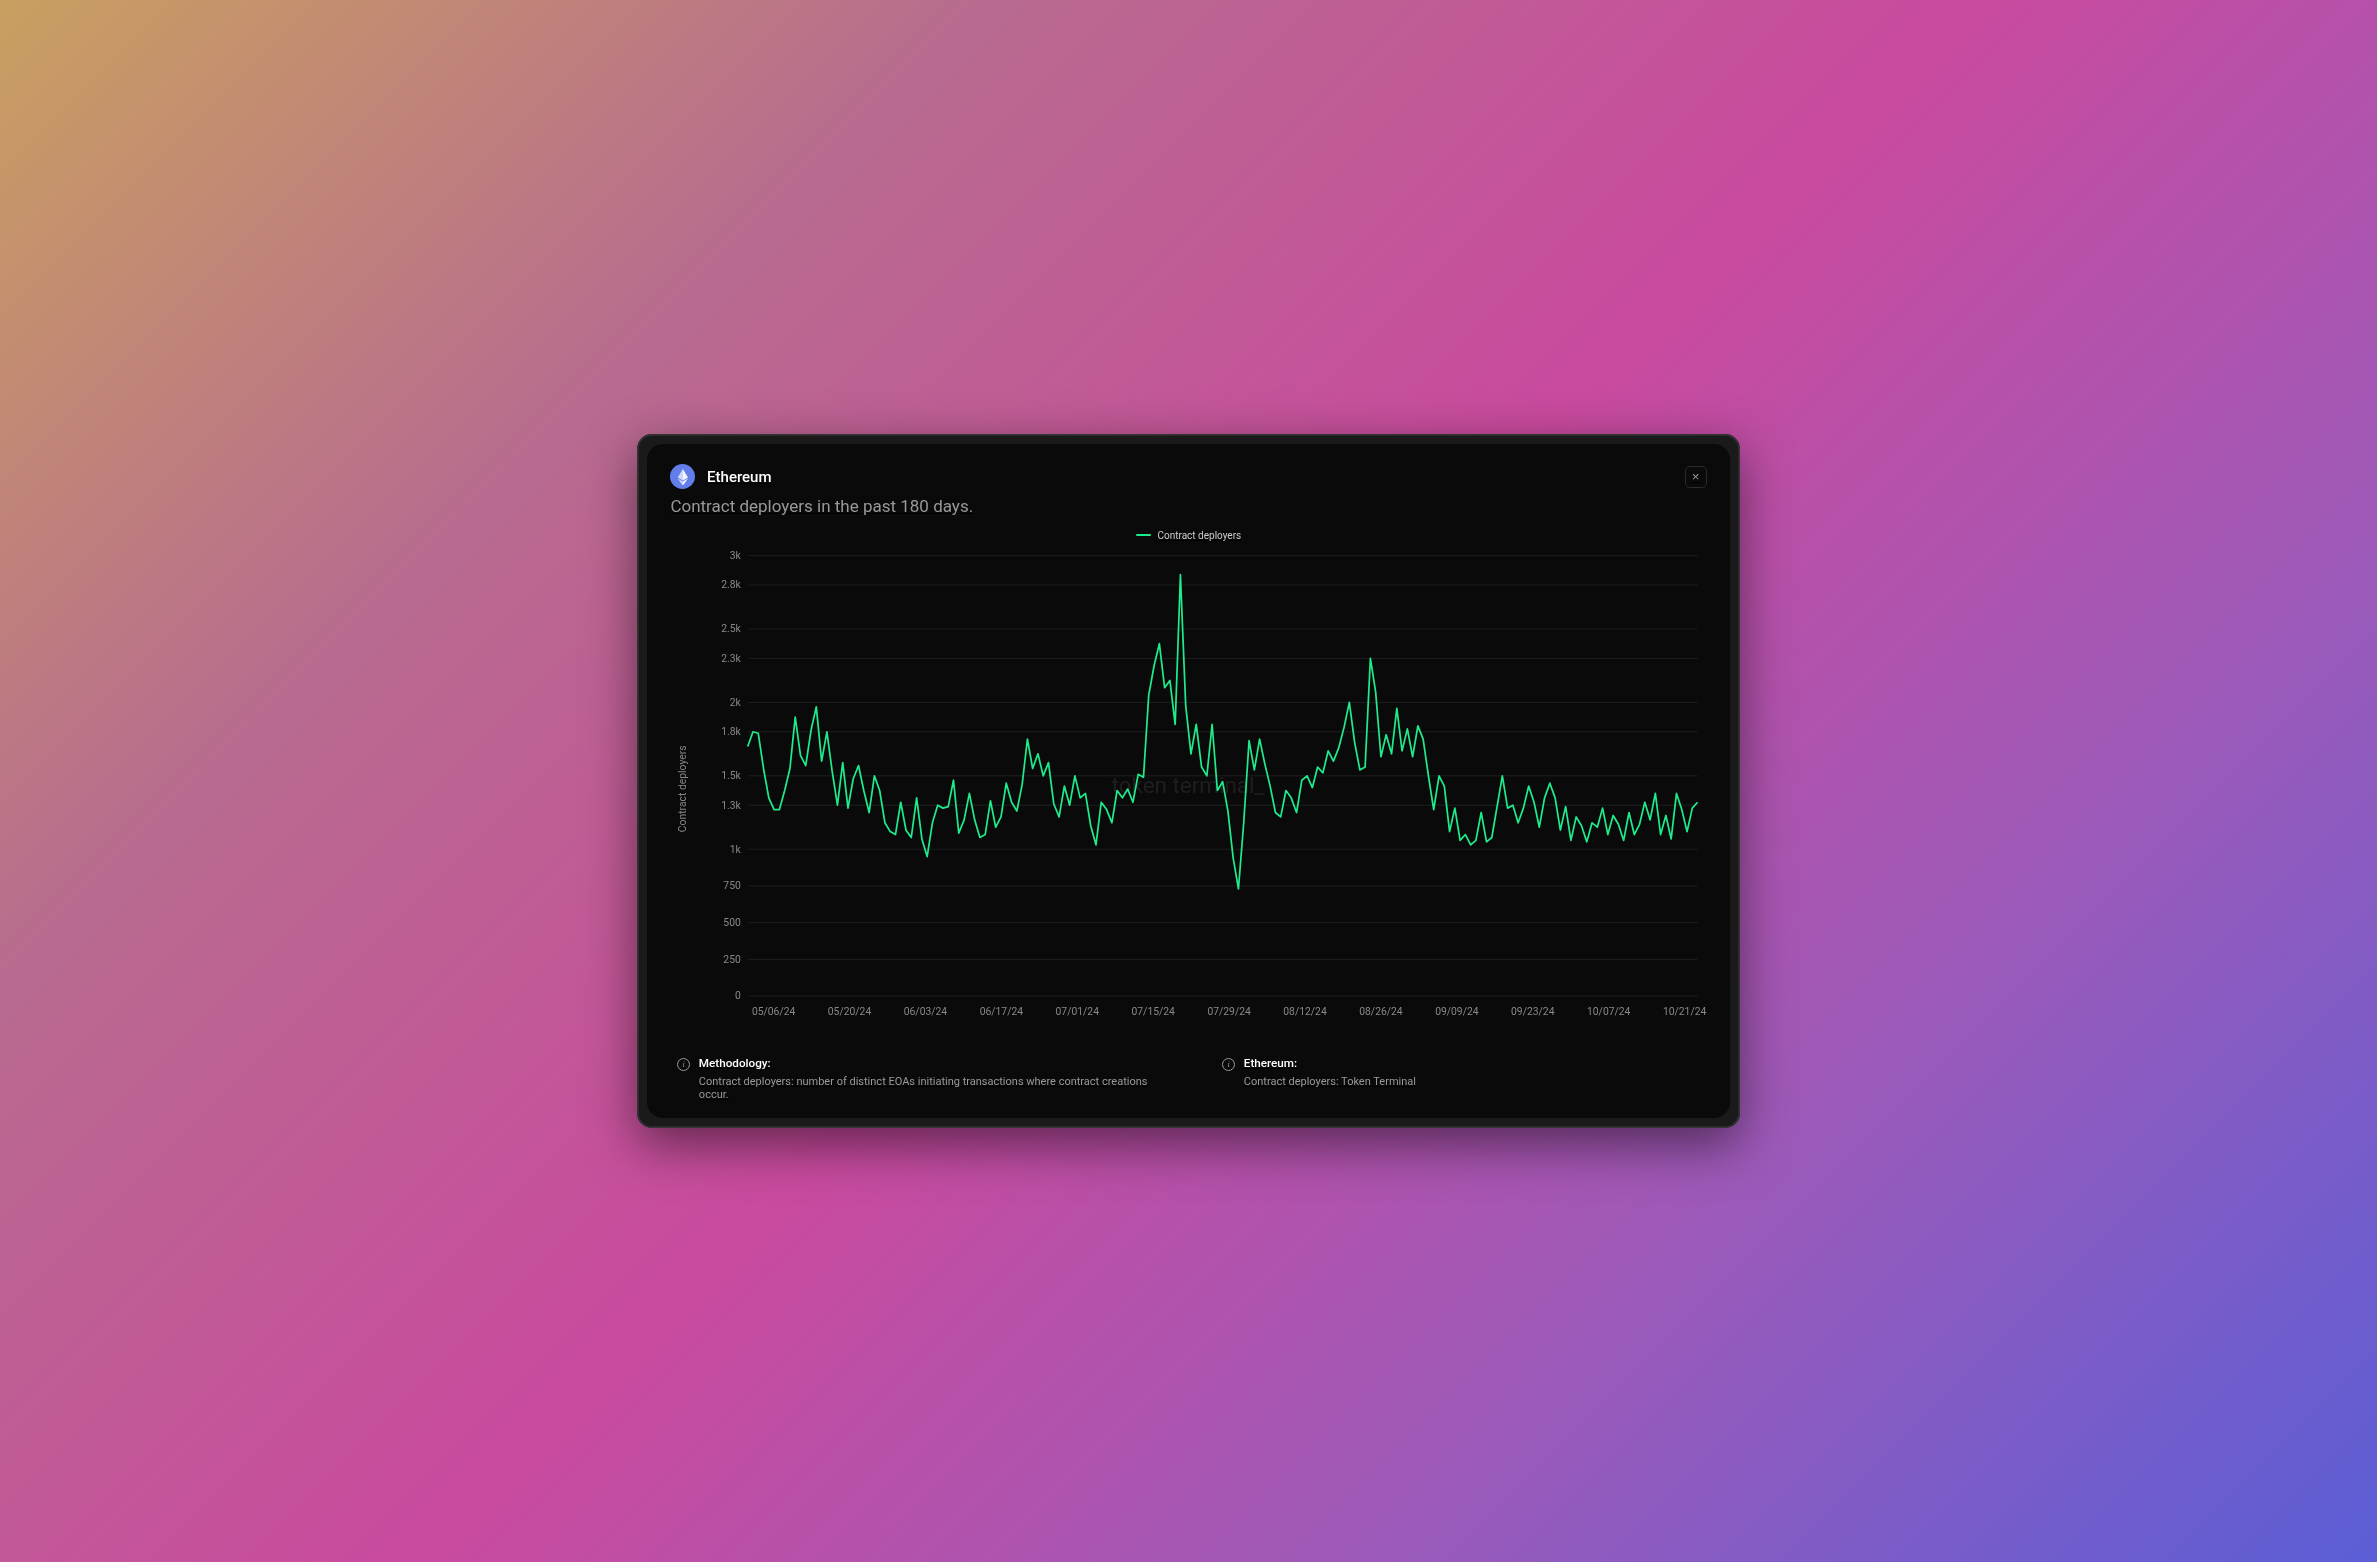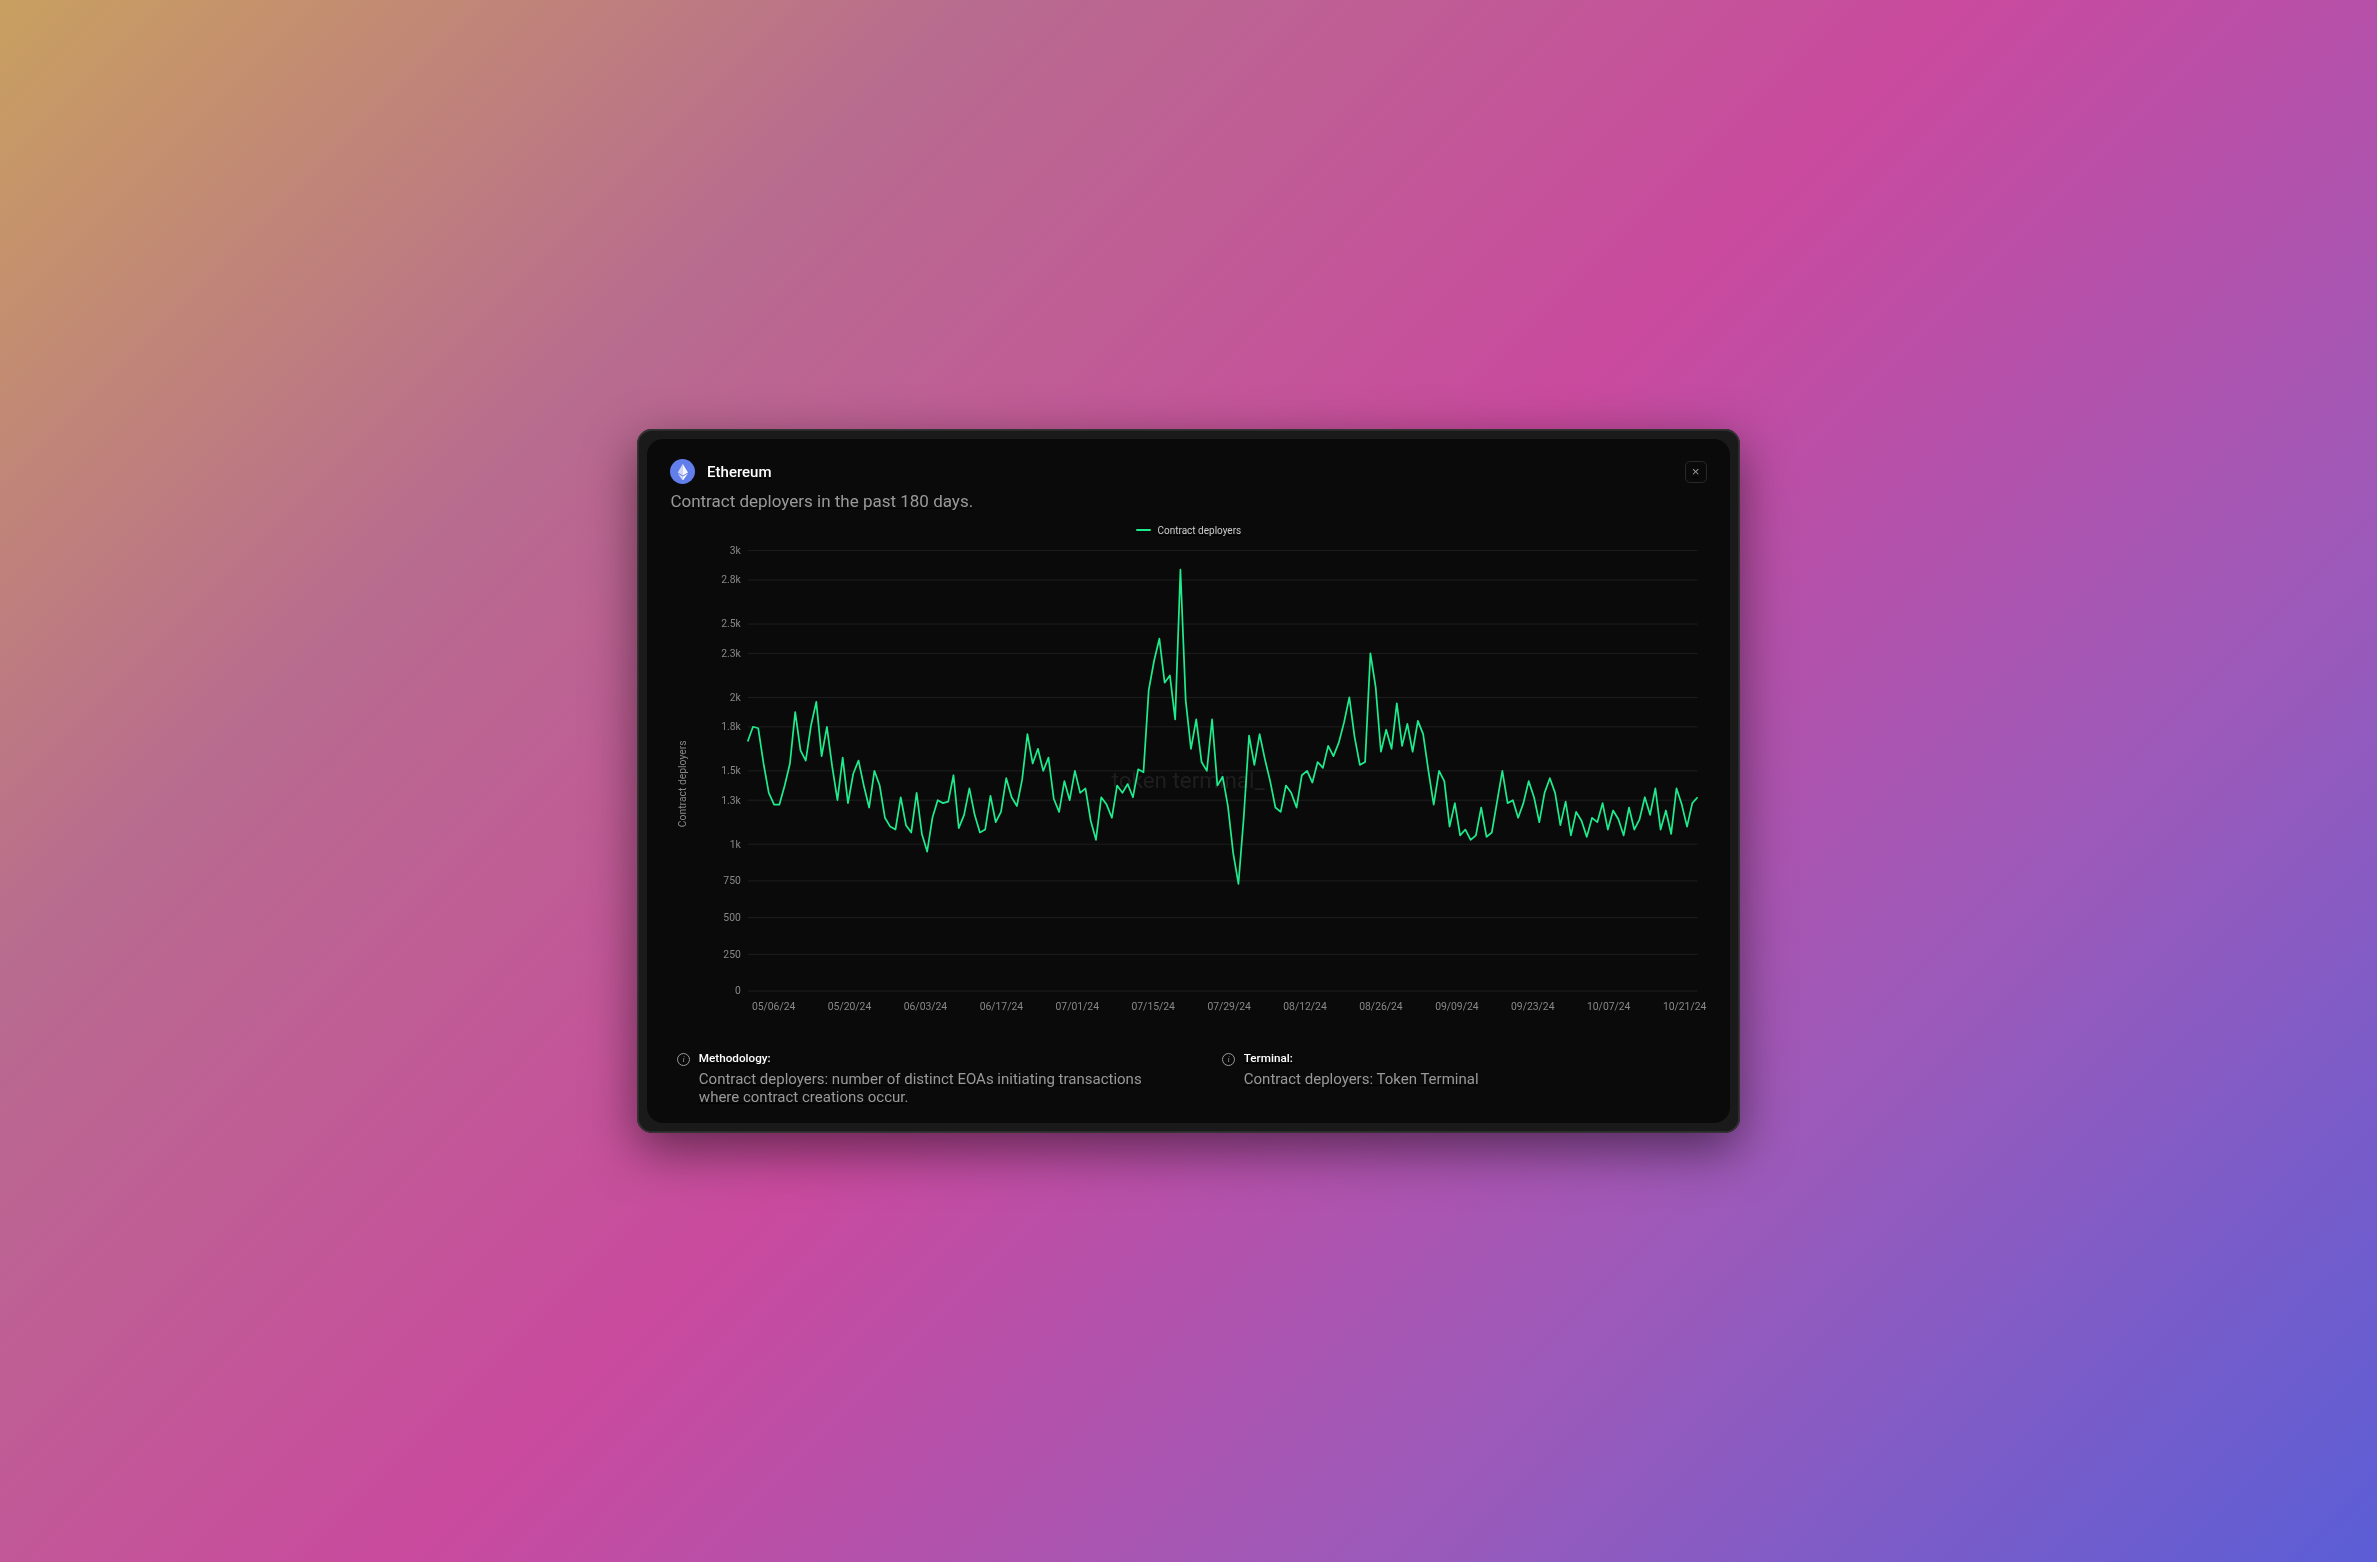--- a/index.html
+++ b/index.html
@@ -163,21 +163,21 @@
       flex-direction: column;
       gap: 5px;
     }
     .footer-heading {
       color: #fff;
       font-size: 11.7px;
       font-weight: 500;
     }
     .footer-text {
       color: #999;
-      font-size: 15px;
+      font-size: 11px;
     }
   </style>
 </head>
 <body>
 
 <div class="device-frame">
   <div class="screen">
 
     <div class="header-row">
       <div class="title-group">
@@ -260,21 +260,21 @@
       <div class="footer-block">
         <div class="info-icon-circle">i</div>
         <div class="footer-content">
           <span class="footer-heading">Methodology:</span>
           <span class="footer-text">Contract deployers: number of distinct EOAs initiating transactions where contract creations occur.</span>
         </div>
       </div>
       <div class="footer-block">
         <div class="info-icon-circle">i</div>
         <div class="footer-content">
-          <span class="footer-heading">Terminal:</span>
+          <span class="footer-heading">Ethereum:</span>
           <span class="footer-text">Contract deployers: Token Terminal</span>
         </div>
       </div>
     </div>
 
   </div>
 </div>
 
 
 </body></html>

